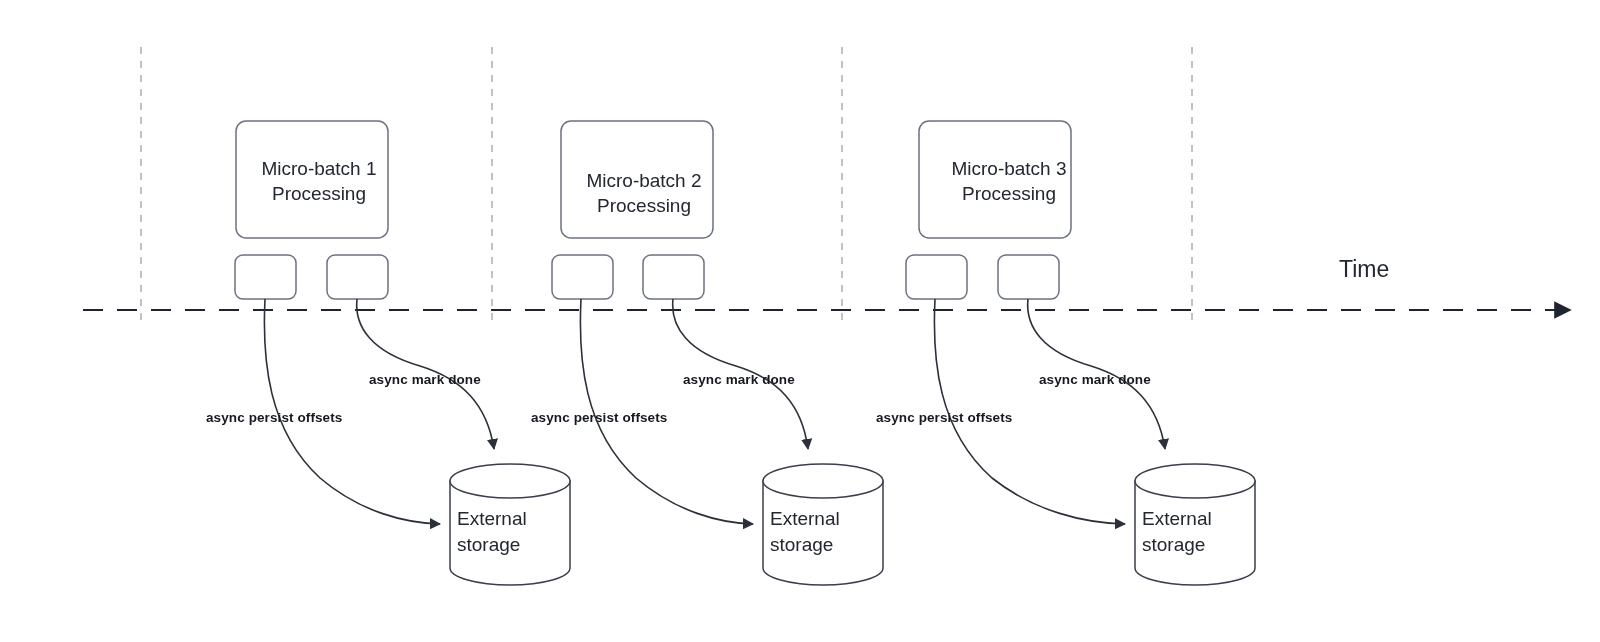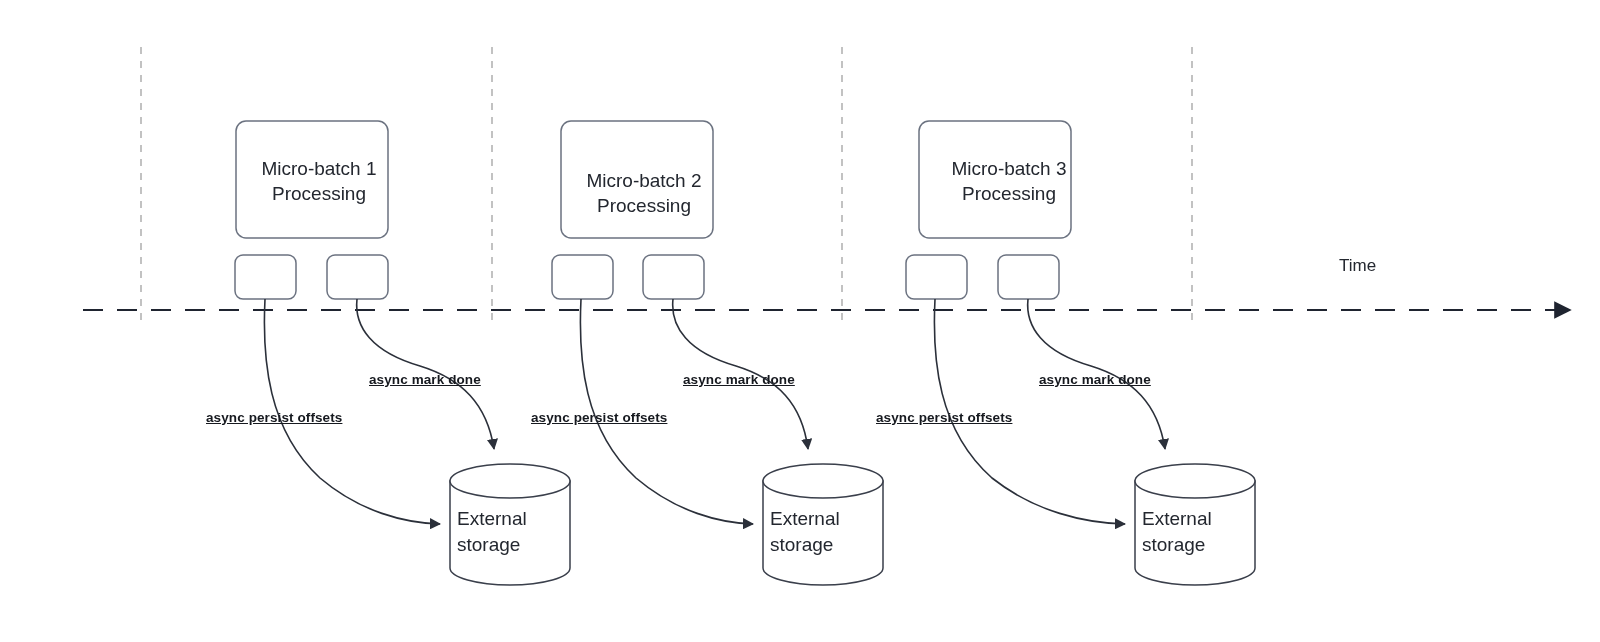--- a/index.html
+++ b/index.html
@@ -20,23 +20,22 @@
     font-size:19px;line-height:25px;text-align:center;
     color:#23272f;
   }
   .cyl-text{
     font-size:19px;line-height:26px;text-align:left;
     color:#23272f;
   }
   .edge-label{
     font-size:13.5px;font-weight:bold;color:#16191f;
     letter-spacing:0.1px;
-    text-decoration:underline;
   }
-  .time-label{font-size:17px;color:#23272f;}
+  .time-label{font-size:23px;color:#23272f;}
 </style>
 </head>
 <body>
 
 <div id="canvas">
 
   <svg id="diagram" viewBox="0 0 1600 642" xmlns="http://www.w3.org/2000/svg">
     <defs>
       <marker id="arrowFilled" viewBox="0 0 10 10" refX="9" refY="5" markerWidth="7" markerHeight="7" orient="auto-start-reverse">
         <path d="M 0 0 L 10 5 L 0 10 z" fill="#2b303a"></path>

